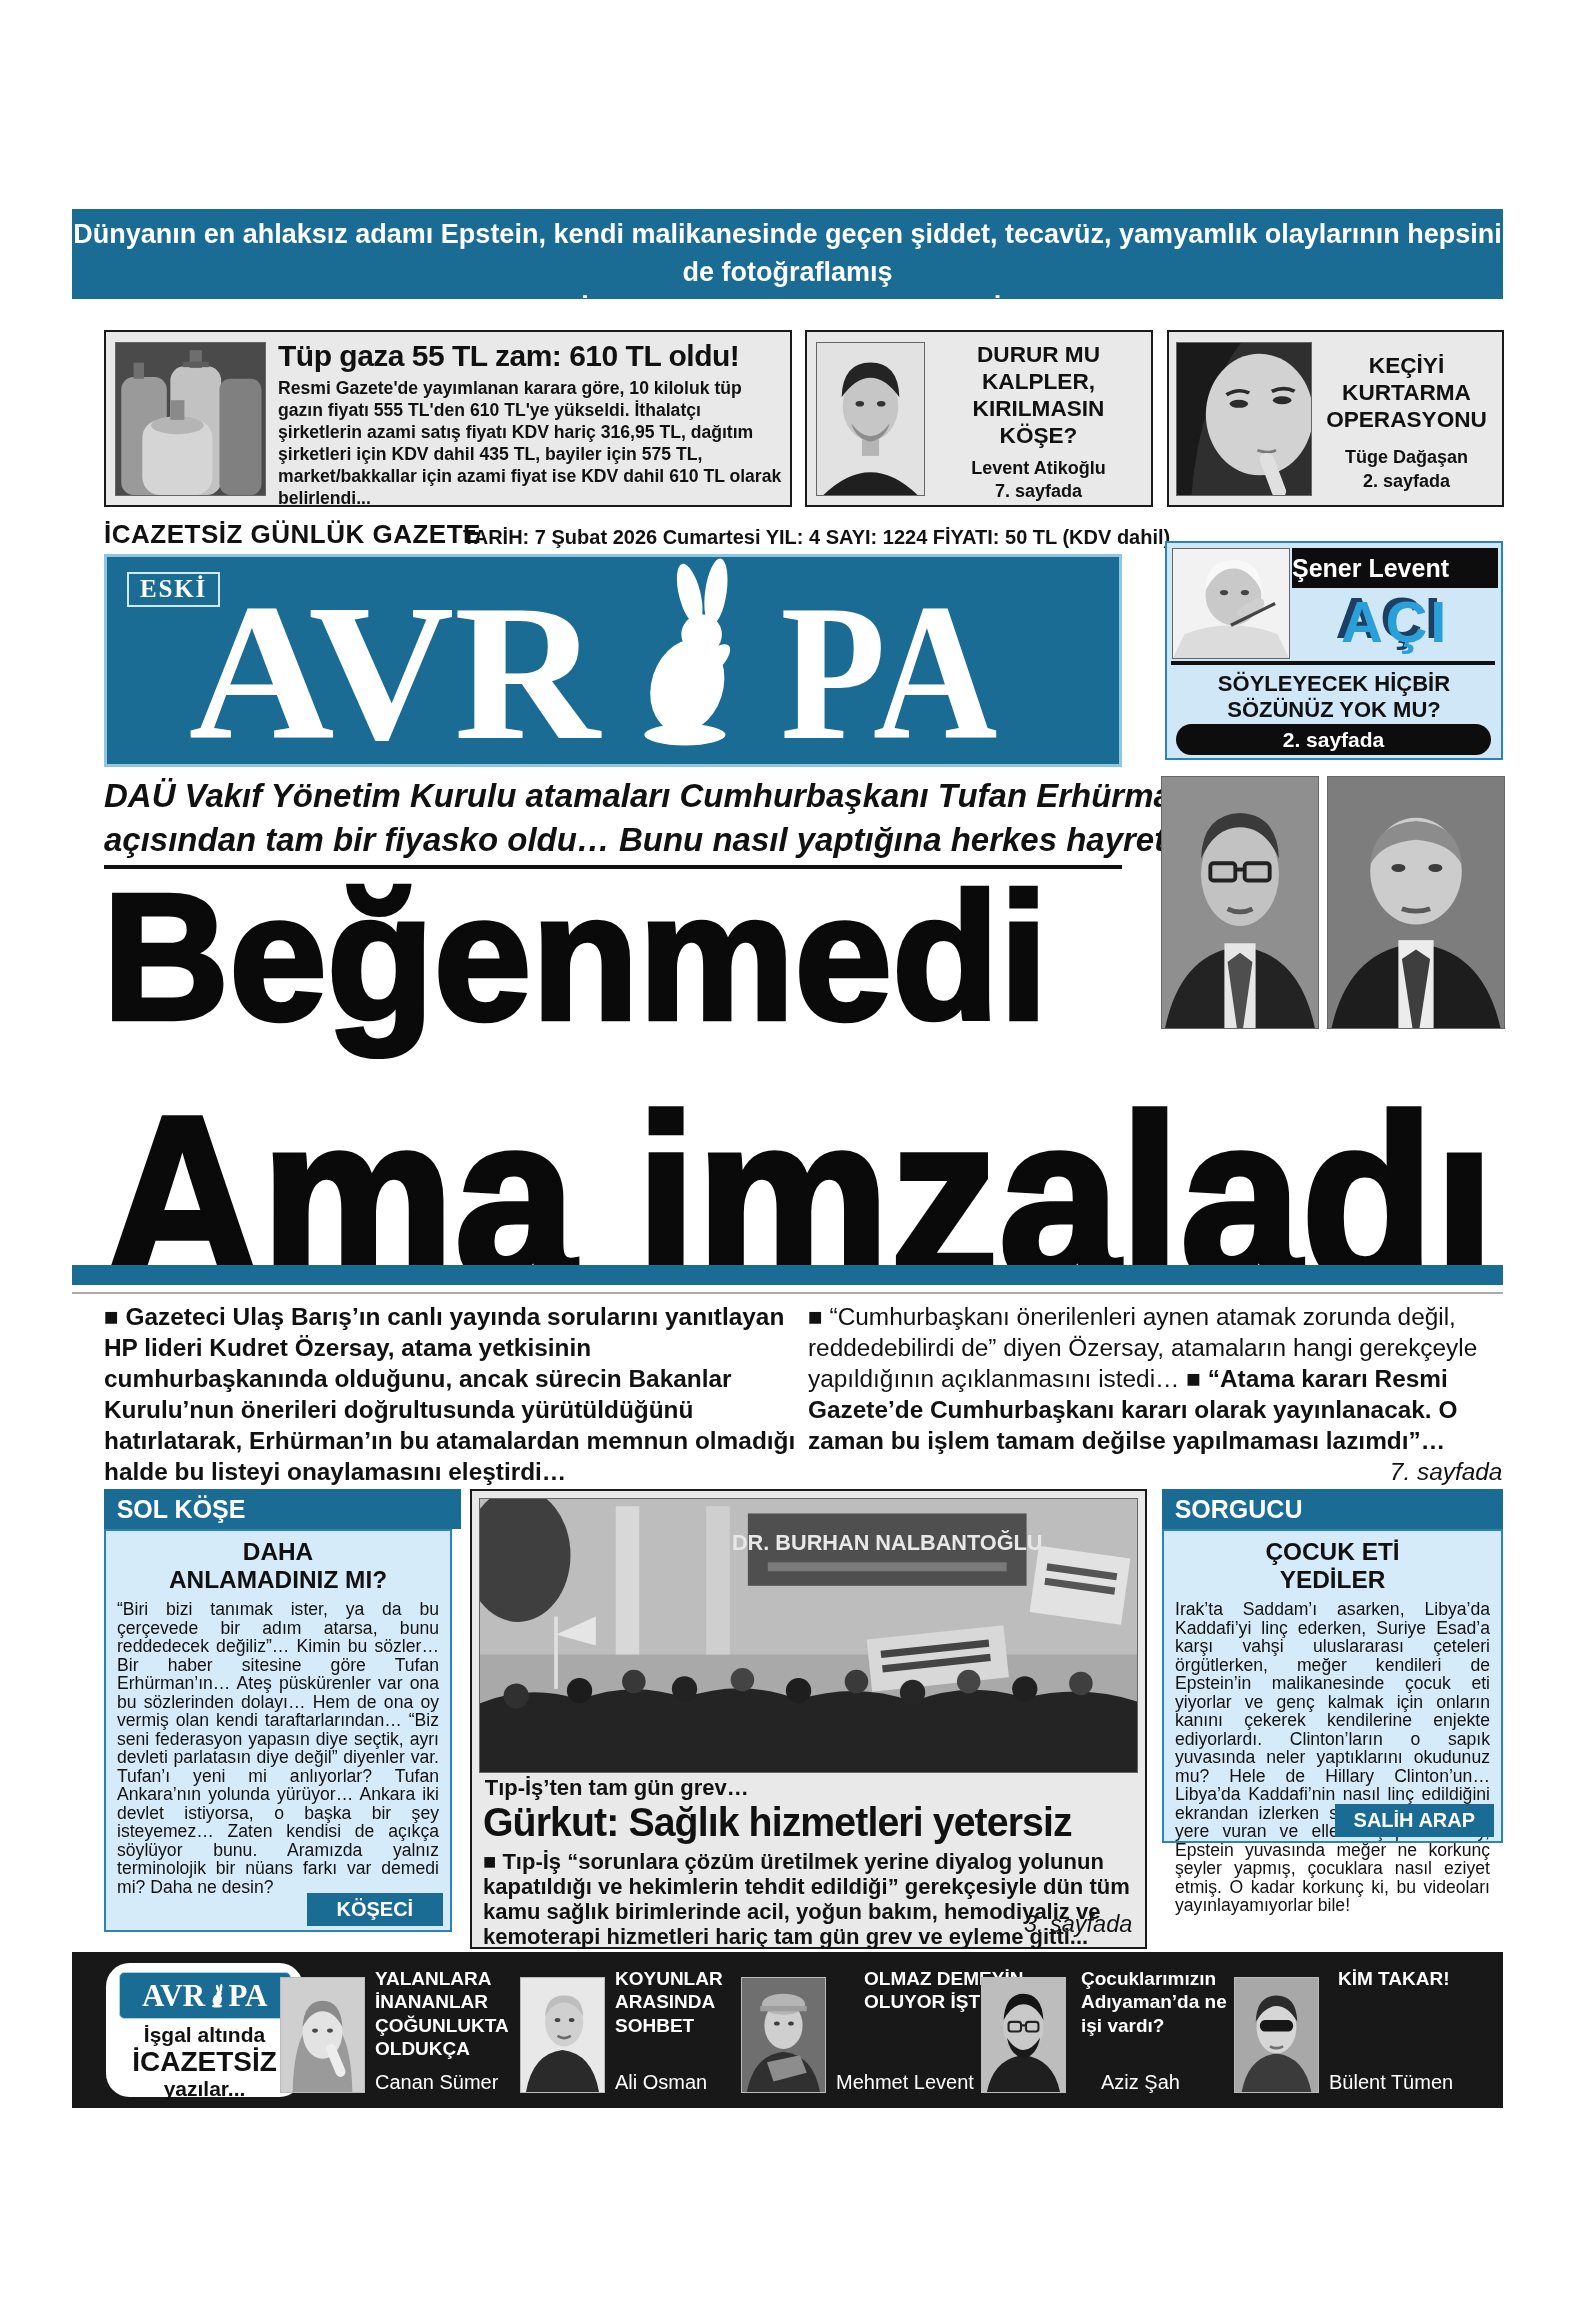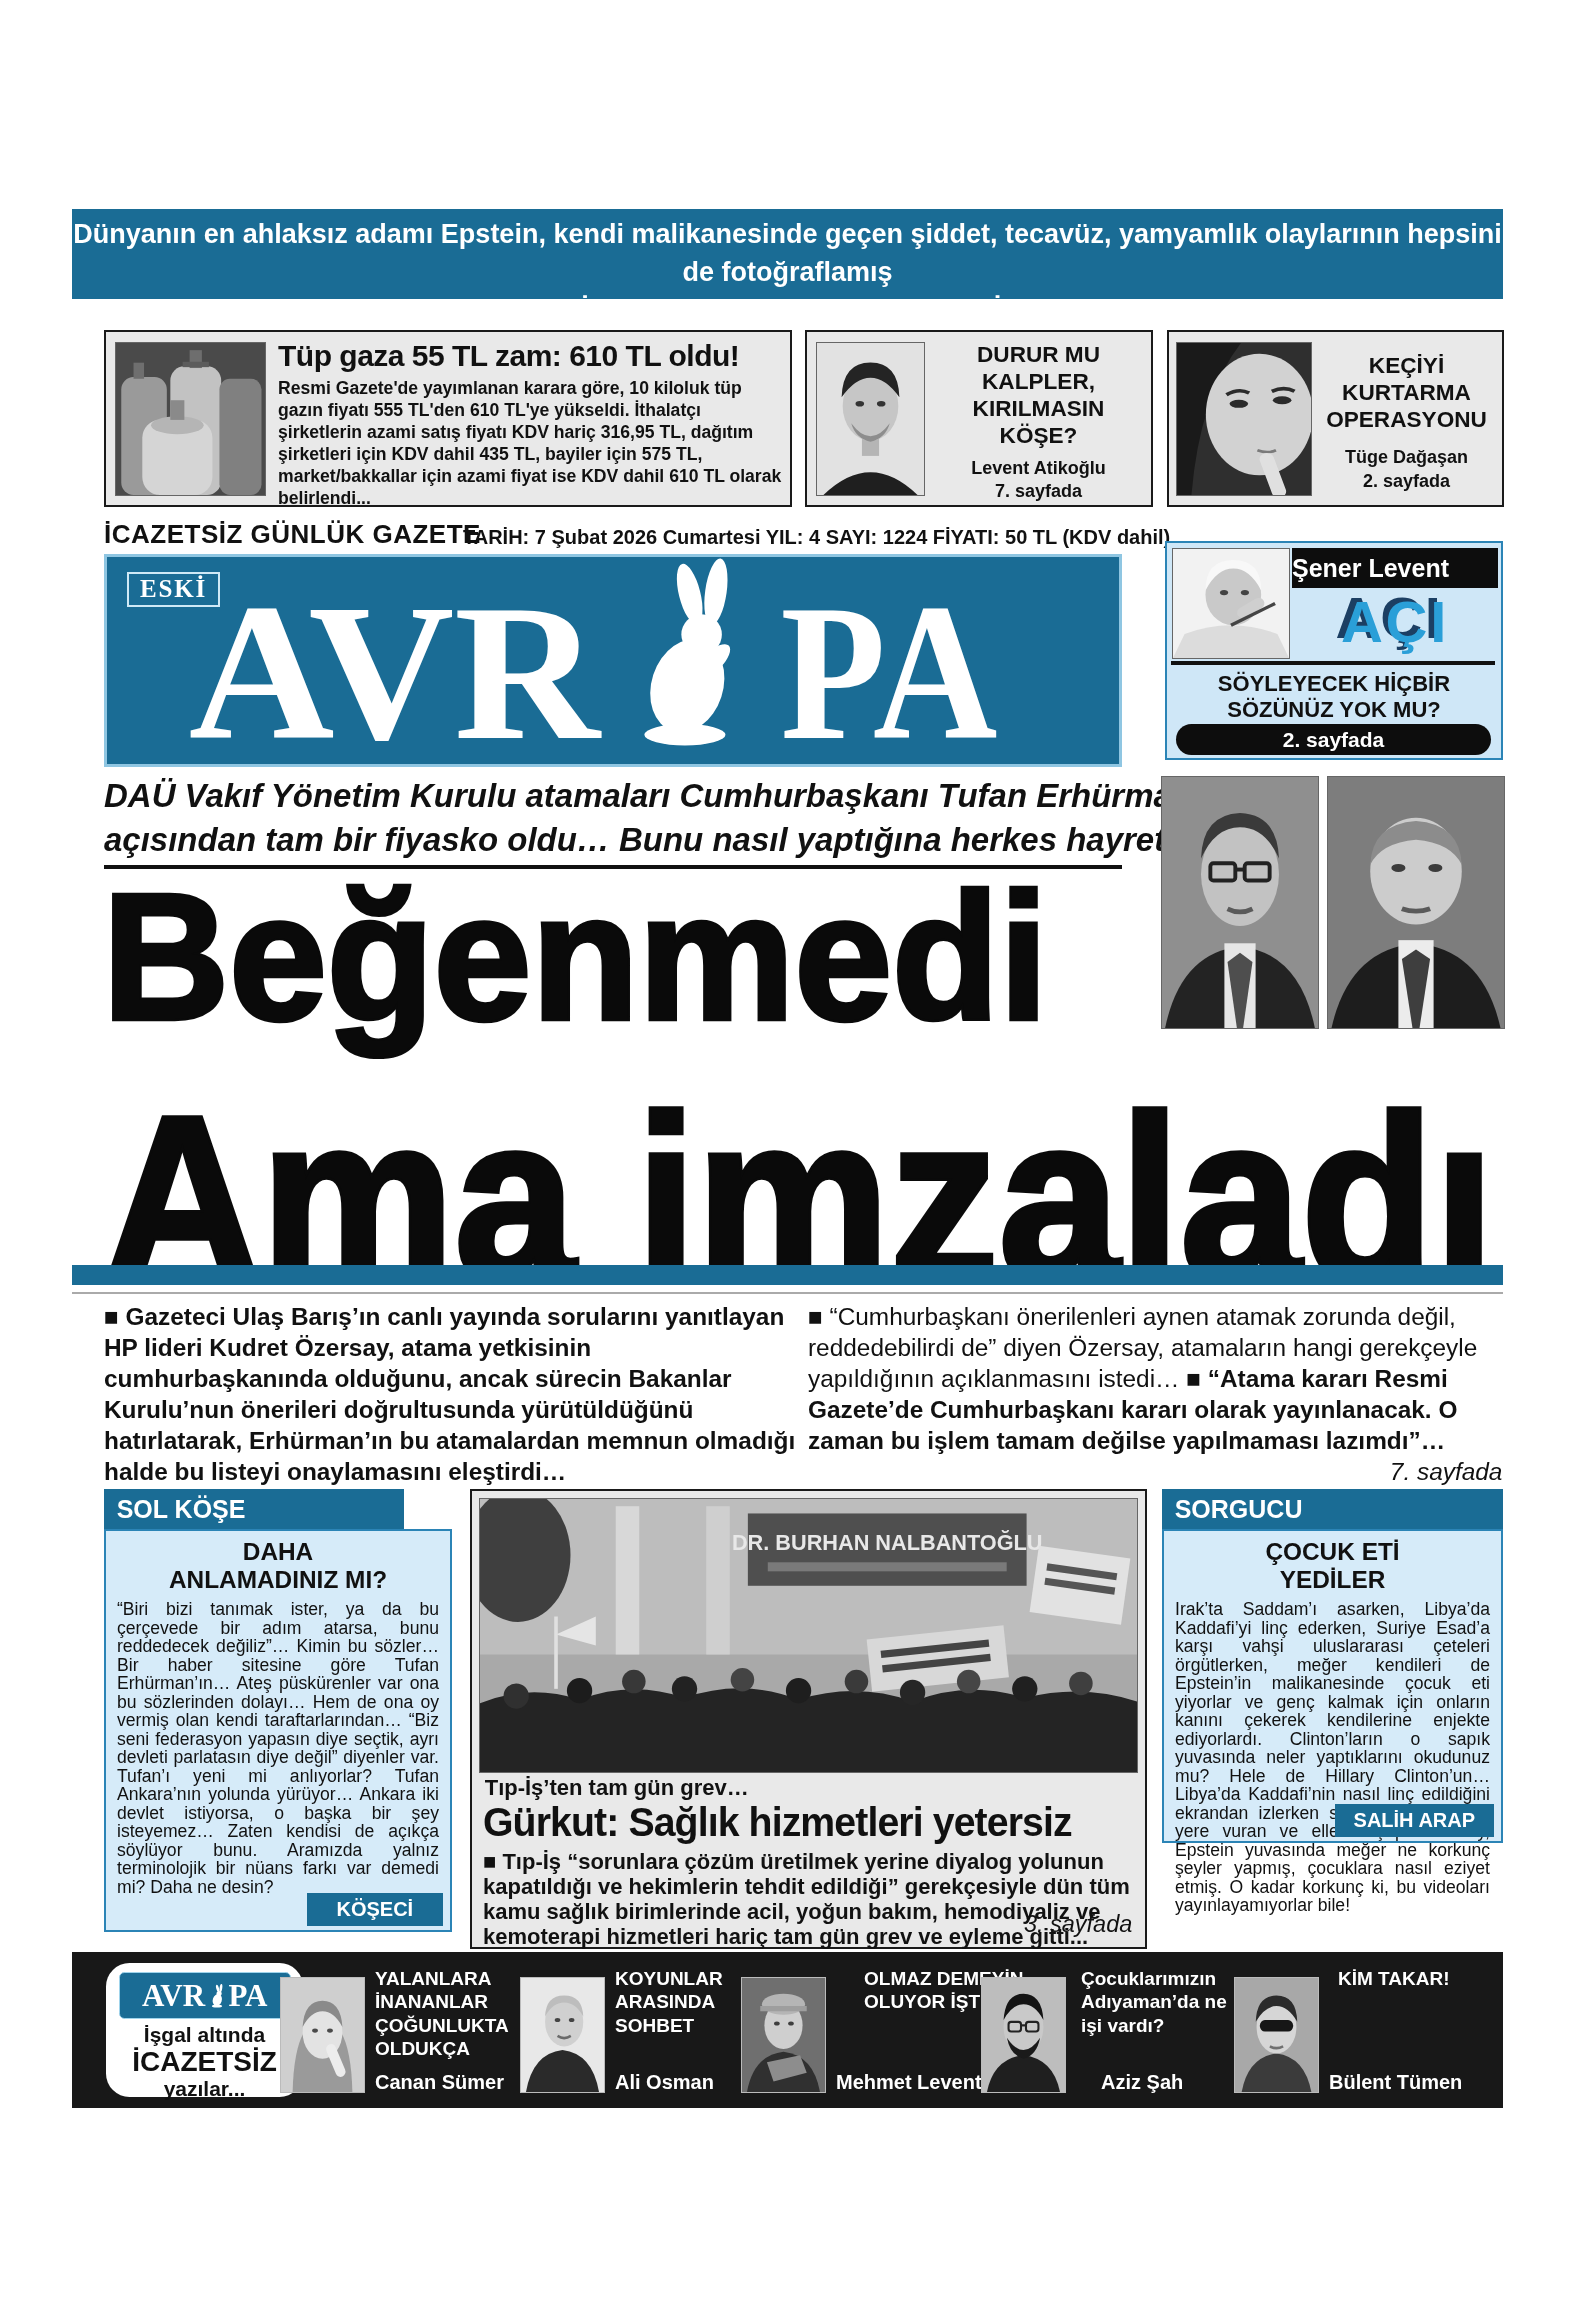--- a/index.html
+++ b/index.html
@@ -74,21 +74,21 @@
   .minilogo{position:absolute;left:12.7px;top:9px;width:172px;height:47px;background:#1a6c95;
             border:1.8px solid #9fd4ec;border-radius:5.4px;box-sizing:border-box;display:flex;
             align-items:center;justify-content:center;gap:2.7px;color:#fff;
             font-family:"Liberation Serif",serif;font-weight:bold;font-size:31px;}
   .fslogan1{position:absolute;left:0;top:60px;width:100%;text-align:center;font-weight:bold;font-size:21px;}
   .fslogan2{position:absolute;left:0;top:83px;width:100%;text-align:center;font-weight:bold;font-size:28px;}
   .fslogan3{position:absolute;left:0;top:114px;width:100%;text-align:center;font-weight:bold;font-size:21px;}
   .fphoto{position:absolute;top:25px;width:83px;height:114px;border:0.9px solid #bbb;background:#777;overflow:hidden;}
   .fphoto svg{display:block;width:100%;height:100%;}
   .ftitle{position:absolute;top:14.5px;color:#fff;font-weight:bold;font-size:19px;line-height:23.5px;}
-  .fname{position:absolute;top:119px;color:#fff;font-weight:bold;font-size:20px;white-space:nowrap;}
+  .fname{position:absolute;top:119px;color:#fff;font-weight:normal;font-size:20px;white-space:nowrap;}
 </style>
 </head>
 <body>
 
 <div class="page">
 
   <div class="abs banner teal">
     <div>Dünyanın en ahlaksız adamı Epstein, kendi malikanesinde geçen şiddet, tecavüz, yamyamlık olaylarının hepsini de fotoğraflamış</div>
     <div>ve videoya çekmiş. Bu kasetler şimdi İsrail’in elinde! Kimsenin neden İsrail’e karşı ses çıkaramadığını şimdi daha iyi anladınız mı?</div>
   </div>
@@ -236,21 +236,21 @@
   <div class="abs teal" style="left:72px;top:1265px;width:1431px;height:20px;"></div>
   <div class="abs" style="left:72px;top:1292px;width:1431px;height:1.8px;background:#aaa;"></div>
 
   <div class="abs bullets-l" style="left:104px;top:1301px;width:695px;">■ Gazeteci Ulaş Barış’ın canlı yayında sorularını yanıtlayan HP lideri Kudret Özersay, atama yetkisinin cumhurbaşkanında olduğunu, ancak sürecin Bakanlar Kurulu’nun önerileri doğrultusunda yürütüldüğünü hatırlatarak, Erhürman’ın  bu atamalardan memnun olmadığı halde bu listeyi onaylamasını eleştirdi…</div>
   <div class="abs bullets-r" style="left:808px;top:1301px;width:698px;height:186px;">
     <span>■ “Cumhurbaşkanı önerilenleri aynen atamak zorunda değil, reddedebilirdi de” diyen Özersay, atamaların hangi gerekçeyle yapıldığının açıklanmasını istedi…</span>
     <span class="b2">■ “Atama kararı Resmi Gazete’de Cumhurbaşkanı kararı olarak yayınlanacak. O zaman bu işlem tamam değilse yapılmaması lazımdı”…</span>
     <span class="pageref" style="position:absolute;right:3.6px;bottom:0;">7. sayfada</span>
   </div>
 
-  <div class="colhead" style="left:104px;width:300px;">SOL KÖŞE</div>
+  <div class="colhead" style="left:104px;width:357px;">SOL KÖŞE</div>
   <div class="abs panel" style="left:104px;top:1529px;width:348px;height:403px;">
     <div class="panel-title preline">DAHA
 ANLAMADINIZ MI?</div>
     <div class="panel-body">“Biri bizi tanımak ister, ya da bu çerçevede bir adım atarsa, bunu reddedecek değiliz”… Kimin bu sözler… Bir haber sitesine göre Tufan Erhürman’ın… Ateş püskürenler var ona bu sözlerinden dolayı… Hem de ona oy vermiş olan kendi taraftarlarından… “Biz seni federasyon yapasın diye seçtik, ayrı devleti parlatasın diye değil” diyenler var. Tufan’ı yeni mi anlıyorlar? Tufan Ankara’nın yolunda yürüyor… Ankara iki devlet istiyorsa, o başka bir şey isteyemez… Zaten kendisi de açıkça söylüyor bunu. Aramızda yalnız terminolojik bir nüans farkı var demedi mi? Daha ne desin?</div>
     <div class="panel-tag" style="width:136px;">KÖŞECİ</div>
   </div>
 
   <div class="abs grevbox">
     <div class="photo" style="left:7.2px;top:7.2px;width:657px;height:273px;">
       <svg viewBox="0 0 726 302" preserveAspectRatio="none">

